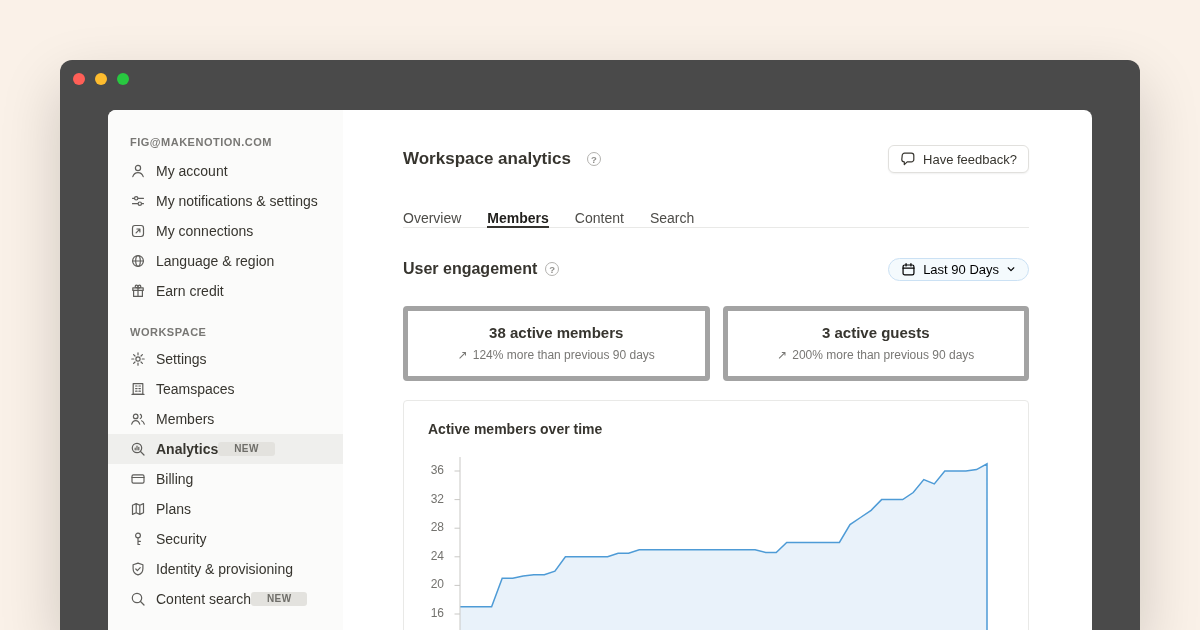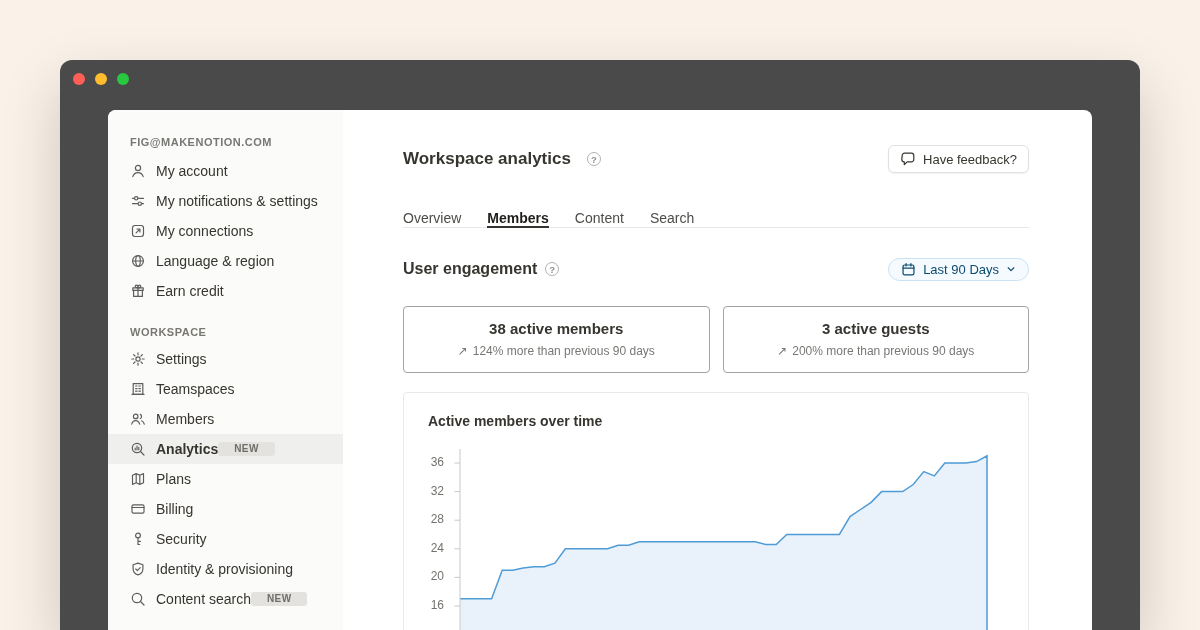--- a/index.html
+++ b/index.html
@@ -58,26 +58,26 @@
 
   .tabs { display:flex; gap:26px; margin-top:37px; border-bottom:1px solid #e9e9e7; }
   .tab { padding-bottom:0; margin-bottom:-1px; font-size:14px; color:#4d4c48; cursor:pointer; }
   .tab.selected { color:#1f1e1b; font-weight:700; border-bottom:2px solid #34332f; }
 
   .section-row { display:flex; justify-content:space-between; align-items:center; margin-top:28px; height:26px; }
   .section-title { font-size:16px; font-weight:700; display:flex; align-items:center; gap:8px; }
   .date-pill {
     display:inline-flex; align-items:center; gap:7px; height:23px; padding:2px 12px;
     border:1px solid #cbe1f4; border-radius:14px; background:#f4fafd;
-    color:#0c4a6e; font-size:13px; font-weight:500; cursor:pointer;
+    color:#000000; font-size:13px; font-weight:500; cursor:pointer;
   }
   .date-pill svg { display:block; }
 
   .cards-row { display:flex; gap:13px; margin-top:24px; }
-  .stat-card { flex:1; border:1px solid #a3a3a3; border-radius:4px; text-align:center; padding:13px 0 14px; background:#fff; }
+  .stat-card { flex:1; border:5px solid #a3a3a3; border-radius:4px; text-align:center; padding:13px 0 14px; background:#fff; }
   .stat-value { font-size:15px; font-weight:700; color:#37352f; }
   .stat-delta { margin-top:7px; font-size:12px; color:#787774; display:flex; justify-content:center; align-items:center; gap:5px; }
 
   .chart-card { margin-top:19px; border:1px solid #e9e9e7; border-radius:4px; height:330px; overflow:hidden; background:#fff; }
   .chart-title { margin:20px 0 0 24px; font-size:14px; font-weight:700; }
   .chart-area { position:relative; margin:14px 0 0 16px; height:250px; }
   .y-label { position:absolute; left:0; width:24px; text-align:right; font-size:12px; color:#73726e; }
   #chart-svg { position:absolute; left:32px; top:0; }
 </style>
 </head>
@@ -180,33 +180,33 @@
                 <circle cx="7" cy="7" r="4.7"></circle>
                 <path d="M10.5 10.5L14 14M5.2 8.8V7.2M7 8.8V5M8.8 8.8V6.3"></path>
               </svg>
             </span>
             <span class="sb-label">Analytics</span>
             <span class="badge">NEW</span>
           </div>
           <div class="sb-item">
             <span class="sb-icon">
               <svg width="16" height="16" viewBox="0 0 16 16" fill="none" stroke="currentColor" stroke-width="1.2" stroke-linecap="round" stroke-linejoin="round">
-                <path d="M2.5 4.2l3.7-1.6 3.6 1.6 3.7-1.6v9.2l-3.7 1.6-3.6-1.6-3.7 1.6zM6.2 2.6v9.2M9.8 4.2v9.2"></path>
-              </svg>
-            </span>
-            <span class="sb-label">Plans</span>
-          </div>
-          <div class="sb-item">
-            <span class="sb-icon">
-              <svg width="16" height="16" viewBox="0 0 16 16" fill="none" stroke="currentColor" stroke-width="1.2" stroke-linecap="round" stroke-linejoin="round">
                 <rect x="2" y="3.8" width="12" height="8.4" rx="1.4"></rect>
                 <path d="M2 6.5h12"></path>
               </svg>
             </span>
             <span class="sb-label">Billing</span>
+          </div>
+          <div class="sb-item">
+            <span class="sb-icon">
+              <svg width="16" height="16" viewBox="0 0 16 16" fill="none" stroke="currentColor" stroke-width="1.2" stroke-linecap="round" stroke-linejoin="round">
+                <path d="M2.5 4.2l3.7-1.6 3.6 1.6 3.7-1.6v9.2l-3.7 1.6-3.6-1.6-3.7 1.6zM6.2 2.6v9.2M9.8 4.2v9.2"></path>
+              </svg>
+            </span>
+            <span class="sb-label">Plans</span>
           </div>
           <div class="sb-item">
             <span class="sb-icon">
               <svg width="16" height="16" viewBox="0 0 16 16" fill="none" stroke="currentColor" stroke-width="1.2" stroke-linecap="round" stroke-linejoin="round">
                 <circle cx="8" cy="4.5" r="2.4"></circle>
                 <path d="M8 6.9v6.6M8 10.4h2.4M8 13.5h1.7"></path>
               </svg>
             </span>
             <span class="sb-label">Security</span>
           </div>

